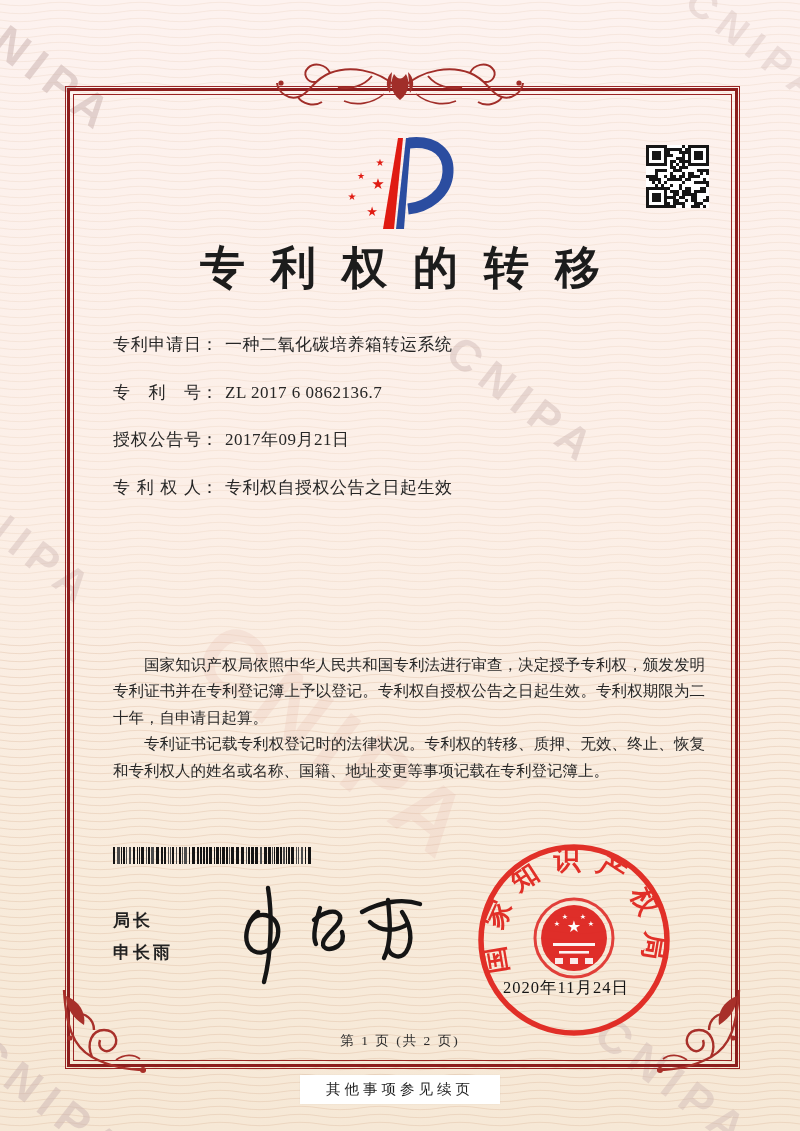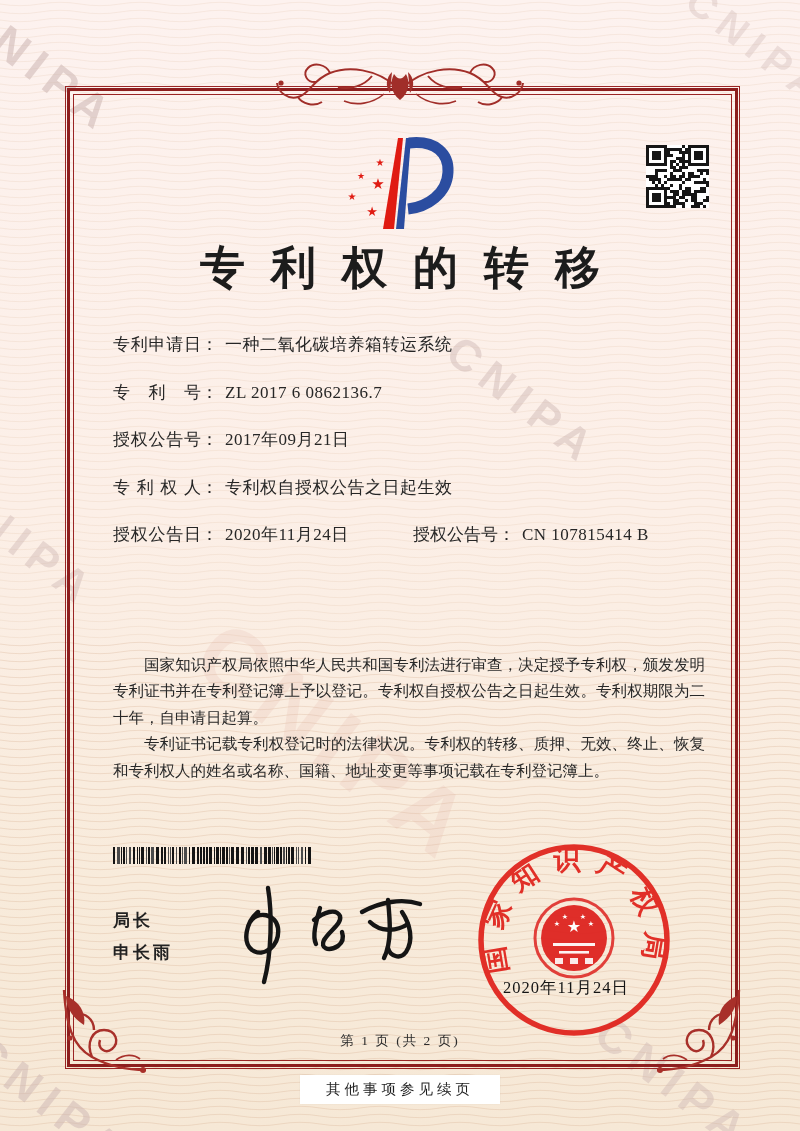--- a/index.html
+++ b/index.html
@@ -503,26 +503,20 @@
       </div>
       <div class="frow">
         <span class="flabel">专利号</span><span class="fcolon">：</span><span class="fvalue">ZL 2017 6 0862136.7</span>
       </div>
       <div class="frow">
         <span class="flabel">授权公告号</span><span class="fcolon">：</span><span class="fvalue">2017年09月21日</span>
       </div>
       <div class="frow">
         <span class="flabel">专利权人</span><span class="fcolon">：</span><span class="fvalue">专利权自授权公告之日起生效</span>
       </div>
-      <div class="frow">
-        <span class="flabel">授权公告日</span><span class="fcolon">：</span><span class="fvalue">2020年11月24日</span>
-        <span class="grant-no">
-          <span>授权公告号</span><span>：</span><span class="fvalue">CN 107815414 B</span>
-        </span>
-      </div>
     </div>
 
     <div class="paras">
       <p>国家知识产权局依照中华人民共和国专利法进行审查，决定授予专利权，颁发发明专利证书并在专利登记簿上予以登记。专利权自授权公告之日起生效。专利权期限为二十年，自申请日起算。</p>
       <p>专利证书记载专利权登记时的法律状况。专利权的转移、质押、无效、终止、恢复和专利权人的姓名或名称、国籍、地址变更等事项记载在专利登记簿上。</p>
     </div>
 
     <div class="barcode" id="barcode">
         <i style="width: 2px; margin-right: 2px; background: rgb(20, 20, 20);"></i>
         <i style="width: 3px; margin-right: 1px; background: rgb(74, 74, 74);"></i>

